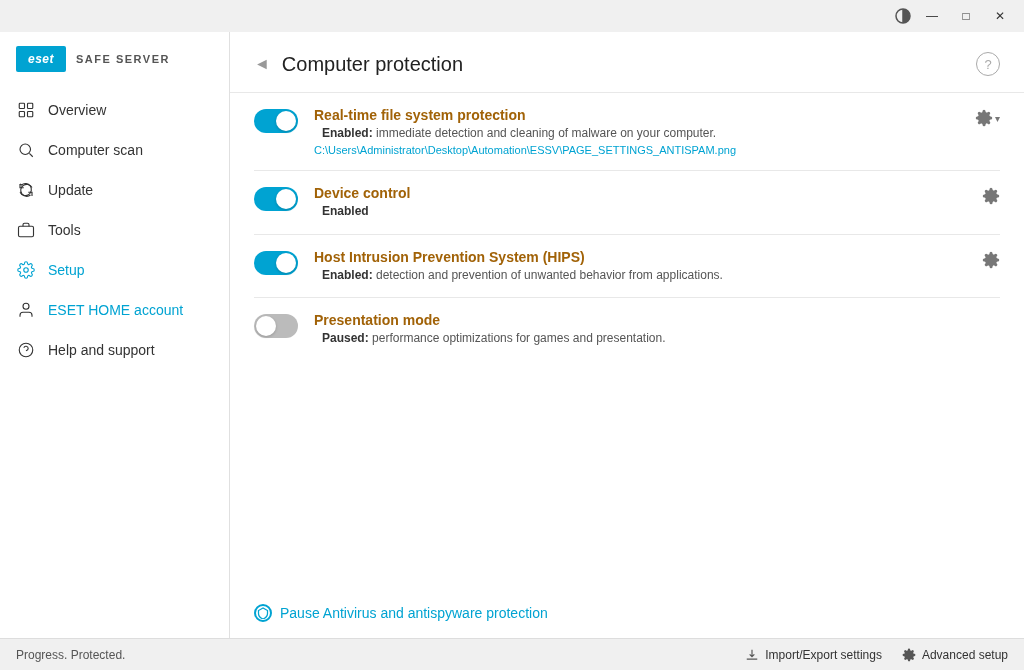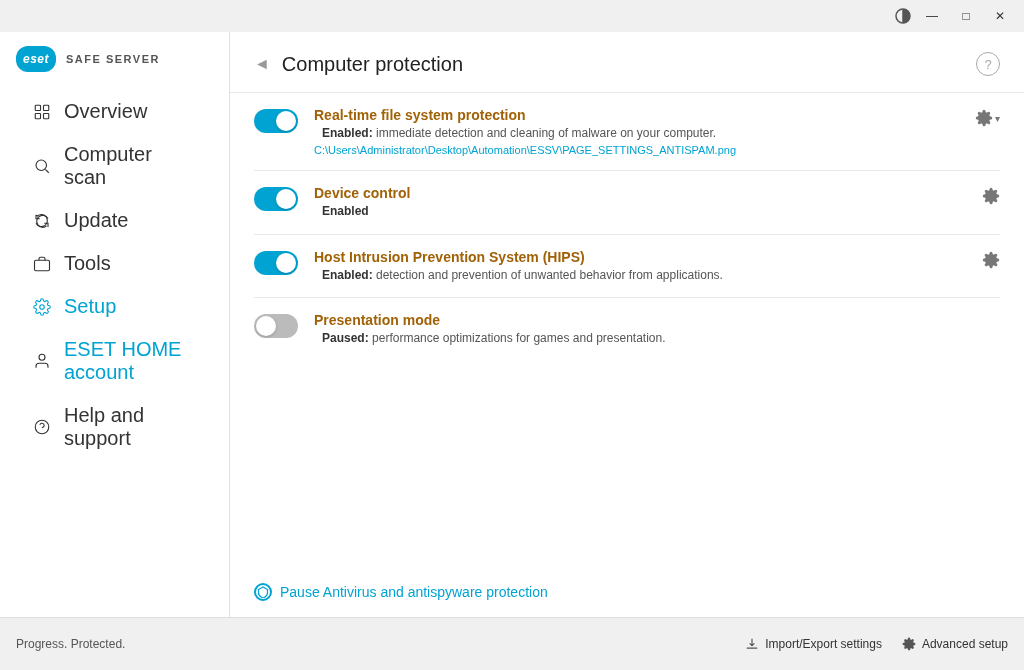--- a/index.html
+++ b/index.html
@@ -58,22 +58,22 @@
       flex-shrink: 0;
     }
     .sidebar-logo {
       display: flex;
       align-items: center;
       padding: 14px 16px;
       gap: 10px;
     }
     .logo-badge {
       background: #00a3d2;
-      border-radius: 12px;
-      width: 40px;
+      border-radius: 2px;
+      width: 50px;
       height: 26px;
       display: flex;
       align-items: center;
       justify-content: center;
       color: white;
       font-weight: bold;
       font-size: 11px;
       letter-spacing: 0.5px;
     }
     .logo-text {
@@ -85,25 +85,25 @@
     }
     .sidebar-nav {
       display: flex;
       flex-direction: column;
       padding: 4px 0;
       flex: 1;
     }
     .nav-item {
       display: flex;
       align-items: center;
-      padding: 10px 32px;
+      padding: 10px 16px;
       gap: 12px;
       cursor: pointer;
       color: #333;
-      font-size: 20px;
+      font-size: 14px;
       text-decoration: none;
     }
     .nav-item.active {
       color: #00a3d2;
     }
     .nav-icon {
       width: 20px;
       height: 20px;
       display: flex;
       align-items: center;
@@ -115,21 +115,21 @@
       width: 18px;
       height: 18px;
       fill: none;
       stroke: currentColor;
       stroke-width: 1.5;
     }
     .nav-item.active .nav-icon svg { stroke: #00a3d2; }
 
     
     .statusbar {
-      height: 53px;
+      height: 32px;
       background: #f0f0f0;
       border-top: 1px solid #ddd;
       display: flex;
       align-items: center;
       justify-content: space-between;
       padding: 0 16px;
       font-size: 12px;
       color: #555;
       flex-shrink: 0;
     }

